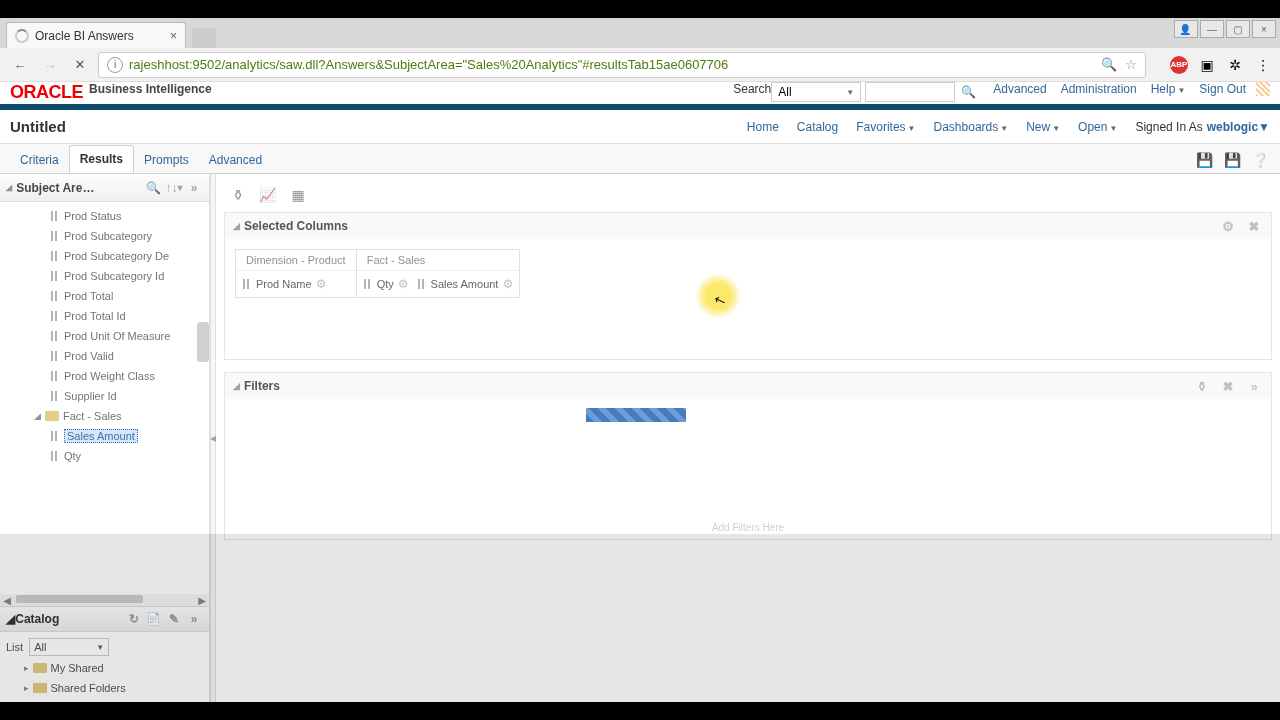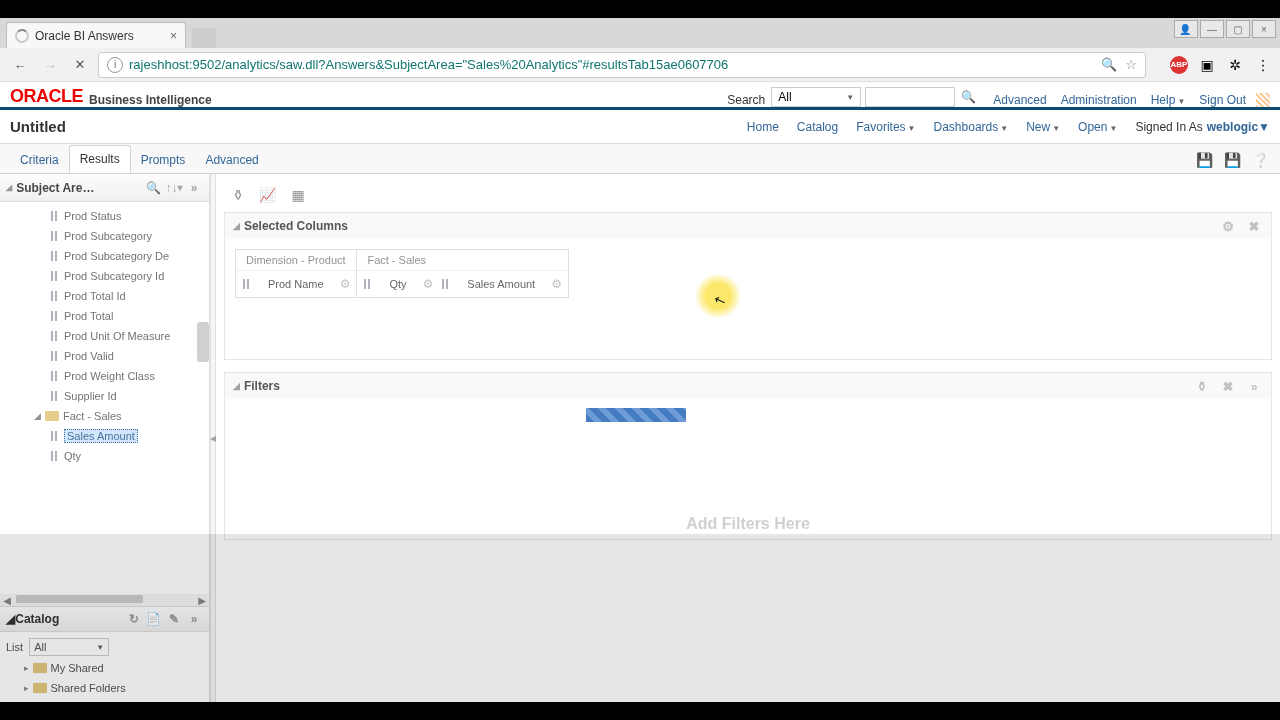--- a/index.html
+++ b/index.html
@@ -14,51 +14,51 @@
 .browser-tab .close-x { margin-left: auto; color: #666; font-size: 12px; cursor: pointer; }
 .new-tab { width: 24px; height: 20px; background: #ccc; margin-left: 6px; border-radius: 3px; }
 .window-controls { position: absolute; top: 2px; right: 4px; display: flex; gap: 2px; }
 .window-controls span { width: 24px; height: 18px; border: 1px solid #aaa; background: #e8e8e8; display: flex; align-items: center; justify-content: center; font-size: 10px; color: #666; cursor: pointer; }
 
 .addr-bar { background: #f1f1f1; height: 34px; display: flex; align-items: center; padding: 0 8px; border-bottom: 1px solid #ddd; font-size: 13px; }
 .nav-btn { width: 24px; height: 24px; display: flex; align-items: center; justify-content: center; color: #555; cursor: pointer; margin-right: 6px; }
 .nav-btn.disabled { color: #bbb; cursor: default; }
 .url-box { flex: 1; background: #fff; border: 1px solid #ccc; border-radius: 3px; height: 26px; display: flex; align-items: center; padding: 0 8px; }
 .url-box .info-icon { width: 16px; height: 16px; border: 1px solid #999; border-radius: 50%; display: flex; align-items: center; justify-content: center; font-size: 10px; color: #666; margin-right: 6px; }
-.url-text { flex: 1; color: #0f766e; white-space: nowrap; overflow: hidden; }
+.url-text { flex: 1; color: #4d7c0f; white-space: nowrap; overflow: hidden; }
 .addr-icons { display: flex; align-items: center; gap: 10px; margin-left: 12px; padding-left: 12px; }
 .ext-icon { width: 18px; height: 18px; display: flex; align-items: center; justify-content: center; font-size: 14px; cursor: pointer; }
 .abp { background: #d33; color: #fff; border-radius: 50%; font-size: 8px; font-weight: bold; width: 18px; height: 18px; }
 
 
-.oracle-header { background: #fff; height: 28px; display: flex; align-items: flex-end; padding: 0 10px; border-bottom: 3px solid #0c4a6e; font-size: 12px; }
+.oracle-header { background: #fff; height: 28px; display: flex; align-items: flex-start; padding: 0 10px; border-bottom: 6px solid #0c4a6e; font-size: 12px; }
 .oracle-logo { color: #ee0000; font-weight: bold; font-size: 18px; letter-spacing: -0.5px; margin-right: 6px; }
 .bi-text { color: #444; font-size: 12px; font-weight: bold; }
 .spacer { flex: 1; }
-.oh-search-label { color: #333; margin-right: 6px; }
+.oh-search-label { color: #333; }
 .oh-search-dd { border: 1px solid #ccc; background: #fff; padding: 2px 6px; width: 90px; display: flex; align-items: center; margin-right: 4px; height: 20px; }
 .oh-search-dd .arrow { margin-left: auto; font-size: 8px; color: #666; }
 .oh-search-input { border: 1px solid #ccc; height: 20px; width: 90px; margin-right: 4px; }
 .oh-search-btn { width: 20px; height: 20px; display: flex; align-items: center; justify-content: center; cursor: pointer; color: #666; }
 .oh-link { color: #336699; margin-left: 14px; cursor: pointer; }
 .oh-link .arrow { font-size: 8px; margin-left: 2px; color: #666; }
 .oh-grip { width: 14px; height: 14px; background: repeating-linear-gradient(45deg,#fc9,#fc9 2px,#fff 2px,#fff 4px); margin-left: 10px; }
 
 
 .sub-header { background: #fff; height: 34px; display: flex; align-items: center; padding: 0 10px; border-bottom: 1px solid #ddd; font-size: 12px; }
 .doc-title { font-size: 15px; font-weight: bold; color: #333; }
 .sh-link { color: #336699; margin-left: 18px; cursor: pointer; }
 .sh-link .arrow { font-size: 8px; margin-left: 2px; color: #666; }
 .sh-signin { color: #333; margin-left: 18px; }
 .sh-user { color: #336699; font-weight: bold; margin-left: 4px; }
 
 
 .tabs-row { background: #f8f8f8; border-bottom: 1px solid #d0d0d0; height: 30px; display: flex; align-items: flex-end; padding-left: 10px; font-size: 12px; position: relative; }
 .ed-tab { padding: 6px 10px; color: #336699; cursor: pointer; }
-.ed-tab.active { background: #fff; border: 1px solid #d0d0d0; border-bottom-color: #fff; border-radius: 3px 3px 0 0; color: #333; font-weight: normal; }
+.ed-tab.active { background: #fff; border: 1px solid #d0d0d0; border-bottom-color: #fff; border-radius: 3px 3px 0 0; color: #333; font-weight: bold; }
 .tabs-right-icons { position: absolute; right: 10px; bottom: 4px; display: flex; gap: 10px; }
 .tri { width: 18px; height: 18px; display: flex; align-items: center; justify-content: center; color: #888; cursor: pointer; font-size: 14px; }
 
 
 .main-area { display: flex; height: calc(684px - 30px - 34px - 28px - 34px - 30px); background: #fff; }
 .left-pane { width: 210px; border-right: 1px solid #ddd; display: flex; flex-direction: column; background: #fff; }
 .right-pane { flex: 1; background: #fff; position: relative; padding: 8px; }
 
 
 .pane-header { background: linear-gradient(#fdfdfd,#eee); border-bottom: 1px solid #ddd; height: 28px; display: flex; align-items: center; padding: 0 6px; font-size: 12px; font-weight: bold; color: #333; }
@@ -99,28 +99,28 @@
 .section-header { background: #f9f9f9; height: 26px; display: flex; align-items: center; padding: 0 8px; font-size: 12px; font-weight: bold; color: #444; }
 .section-header .arrow { font-size: 9px; color: #999; margin-right: 4px; }
 .section-header-icons { margin-left: auto; display: flex; gap: 8px; }
 .shi { width: 18px; height: 18px; display: flex; align-items: center; justify-content: center; color: #bbb; cursor: pointer; font-size: 13px; }
 
 .sel-cols-body { padding: 10px; min-height: 120px; }
 .col-group { display: flex; gap: 0; }
 .group-cell { border: 1px solid #ddd; }
 .group-header { padding: 4px 10px; font-size: 11px; color: #888; border-bottom: 1px solid #eee; }
 .group-items { padding: 6px; display: flex; gap: 8px; font-size: 11px; color: #555; }
-.col-chip { display: flex; align-items: center; gap: 16px; }
+.col-chip { display: flex; align-items: center; gap: 4px; }
 .col-chip .col-icon { width: 10px; height: 12px; display: inline-block; position: relative; }
 .col-chip .col-icon::before { content: ""; position: absolute; left: 1px; top: 1px; width: 2px; height: 10px; background: #aab; }
 .col-chip .col-icon::after { content: ""; position: absolute; left: 5px; top: 1px; width: 2px; height: 10px; background: #aab; }
 .gear { color: #bbb; font-size: 12px; cursor: pointer; }
 
 .filters-body { min-height: 140px; position: relative; display: flex; align-items: center; justify-content: center; }
-.filters-placeholder { color: #ccc; font-size: 16px; position: absolute; bottom: 6px; font-weight: bold; }
+.filters-placeholder { color: #ccc; font-size: 10px; position: absolute; bottom: 6px; }
 
 
 .loading-bar { position: absolute; top: 234px; left: 370px; width: 100px; height: 14px; background: repeating-linear-gradient(45deg,#2a6ec4,#2a6ec4 6px,#5a93db 6px,#5a93db 12px); }
 
 
 .cursor-highlight { position: absolute; top: 100px; left: 480px; width: 44px; height: 44px; background: radial-gradient(circle,#ffe74c 40%,rgba(255,231,76,0) 75%); border-radius: 50%; pointer-events: none; }
 .cursor-arrow { position: absolute; top: 118px; left: 498px; font-size: 14px; transform: rotate(-20deg); pointer-events: none; }
 
 
 .splitter { width: 6px; background: #f6f6f6; border-left: 1px solid #ddd; border-right: 1px solid #ddd; display: flex; align-items: center; justify-content: center; cursor: ew-resize; }
@@ -234,25 +234,25 @@
         <div class="tree-item">
             <span class="col-icon"></span>
             <span class="label">Prod Subcategory De</span>
           </div>
         <div class="tree-item">
             <span class="col-icon"></span>
             <span class="label">Prod Subcategory Id</span>
           </div>
         <div class="tree-item">
             <span class="col-icon"></span>
+            <span class="label">Prod Total</span>
+          </div>
+        <div class="tree-item">
+            <span class="col-icon"></span>
             <span class="label">Prod Total Id</span>
-          </div>
-        <div class="tree-item">
-            <span class="col-icon"></span>
-            <span class="label">Prod Total</span>
           </div>
         <div class="tree-item">
             <span class="col-icon"></span>
             <span class="label">Prod Unit Of Measure</span>
           </div>
         <div class="tree-item">
             <span class="col-icon"></span>
             <span class="label">Prod Valid</span>
           </div>
         <div class="tree-item">

